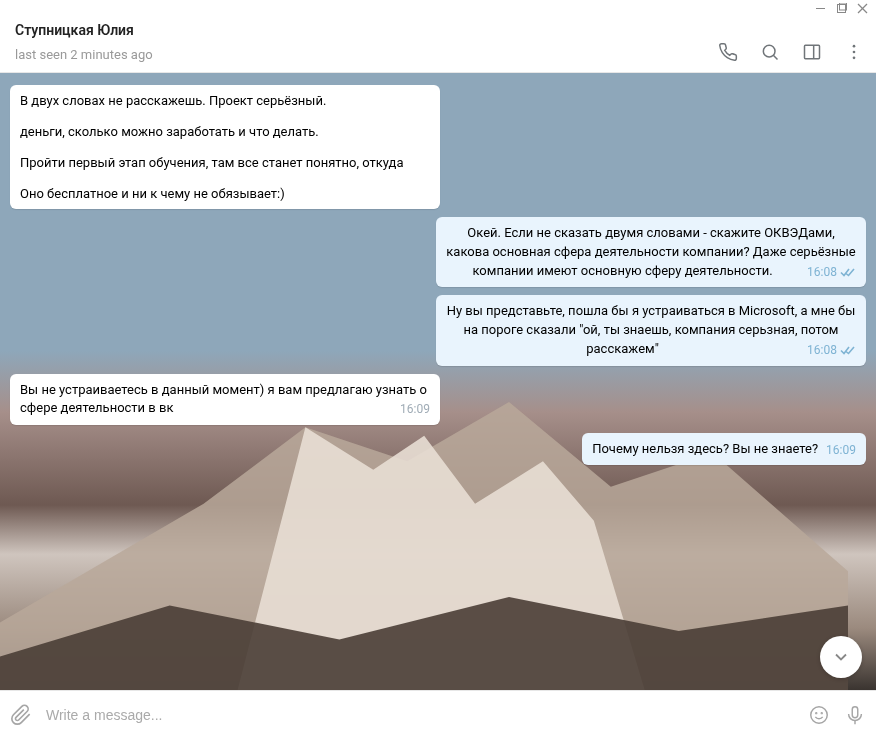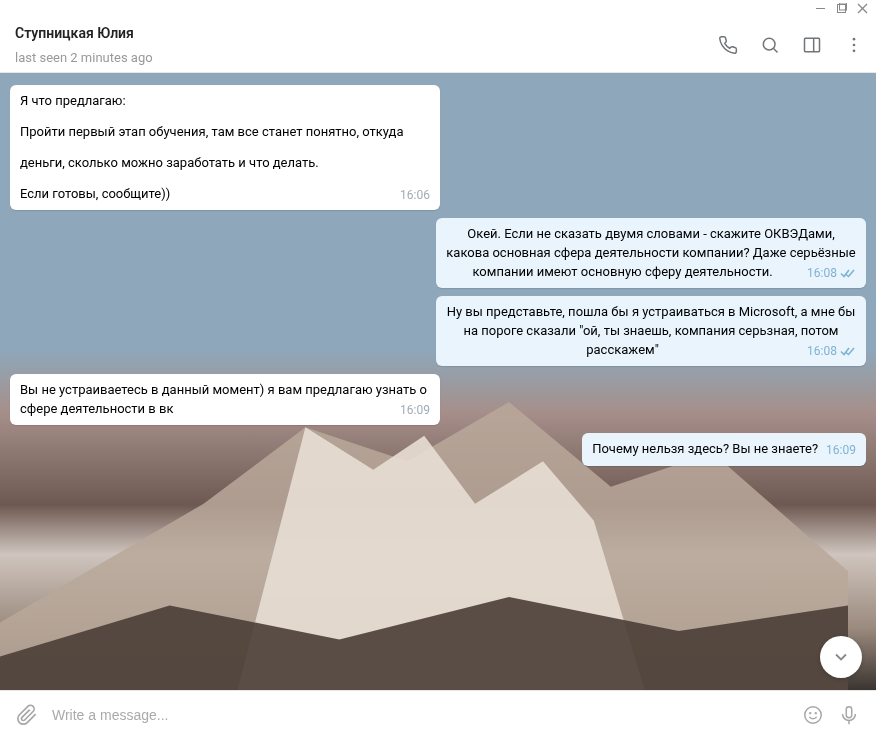--- a/index.html
+++ b/index.html
@@ -19,22 +19,22 @@
   justify-content: flex-end;
   align-items: center;
   padding-right: 8px;
   gap: 10px;
   color: #888;
 }
 .window-controls span { cursor: pointer; font-size: 13px; line-height: 1; }
 .header {
   height: 55px;
   display: flex;
-  align-items: center;
-  padding: 0 12px 0 15px;
+  align-items: flex-end;
+  padding: 0 12px 10px 15px;
   border-bottom: 1px solid #e7e7e7;
 }
 .header-info { flex: 1; }
 .header-name { font-size: 14px; font-weight: 600; color: #222; }
 .header-status { font-size: 13px; color: #999; margin-top: 9px; }
 .header-actions { display: flex; gap: 22px; align-items: center; color: #707579; }
 .header-actions .iconbtn { cursor: pointer; display: flex; }
 .chat {
   flex: 1;
   position: relative;
@@ -108,21 +108,21 @@
   justify-content: center;
   color: #888;
   z-index: 2;
   cursor: pointer;
 }
 .input-bar {
   height: 48px;
   border-top: 1px solid #e7e7e7;
   display: flex;
   align-items: center;
-  padding: 0 16px;
+  padding: 0 10px;
   gap: 14px;
   background: #fff;
 }
 .input-bar .iconbtn { color: #a6a6a6; cursor: pointer; display: flex; }
 .msg-input {
   flex: 1;
   border: none;
   outline: none;
   font-size: 14px;
   color: #444;
@@ -187,26 +187,24 @@
 
 <div class="chat">
   <div class="chat-bg"></div>
   <svg class="mountain" viewBox="0 0 1000 400" preserveAspectRatio="xMidYMax slice">
     <polygon points="0,400 0,320 120,250 240,180 360,90 480,130 600,60 720,160 840,120 1000,260 1000,400" fill="#b8a89a" opacity="0.85"></polygon>
     <polygon points="280,400 360,90 440,140 500,100 560,180 640,130 700,200 760,400" fill="#e8ded4" opacity="0.9"></polygon>
     <polygon points="0,400 0,360 200,300 400,340 600,290 800,330 1000,300 1000,400" fill="#4a3e36" opacity="0.9"></polygon>
   </svg>
   <div class="messages" id="messages">
       <div class="bubble in">
-        <p>Я что предлагаю:</p>
+        <p>В двух словах не расскажешь. Проект серьёзный.</p>
+        <p>деньги, сколько можно заработать и что делать.</p>
         <p>Пройти первый этап обучения, там все станет понятно, откуда</p>
-        <p>деньги, сколько можно заработать и что делать.</p>
-        <p>Если готовы, сообщите))<span class="meta">
-            <span>16:06</span>
-          </span></p>
+        <p>Оно бесплатное и ни к чему не обязывает:)</p>
       </div>
       <div class="bubble out">
         <p>Окей. Если не сказать двумя словами - скажите ОКВЭДами, какова основная сфера деятельности компании? Даже серьёзные компании имеют основную сферу деятельности.<span class="meta">
             <span>16:08</span>
             <span class="checks">
               <svg width="16" height="11" viewBox="0 0 16 11" fill="none" stroke="currentColor" stroke-width="1.6">
                 <polyline points="1 5.5 4 8.5 9 2"></polyline>
                 <polyline points="6 6.5 8.5 8.5 14 2"></polyline>
               </svg>
             </span>

